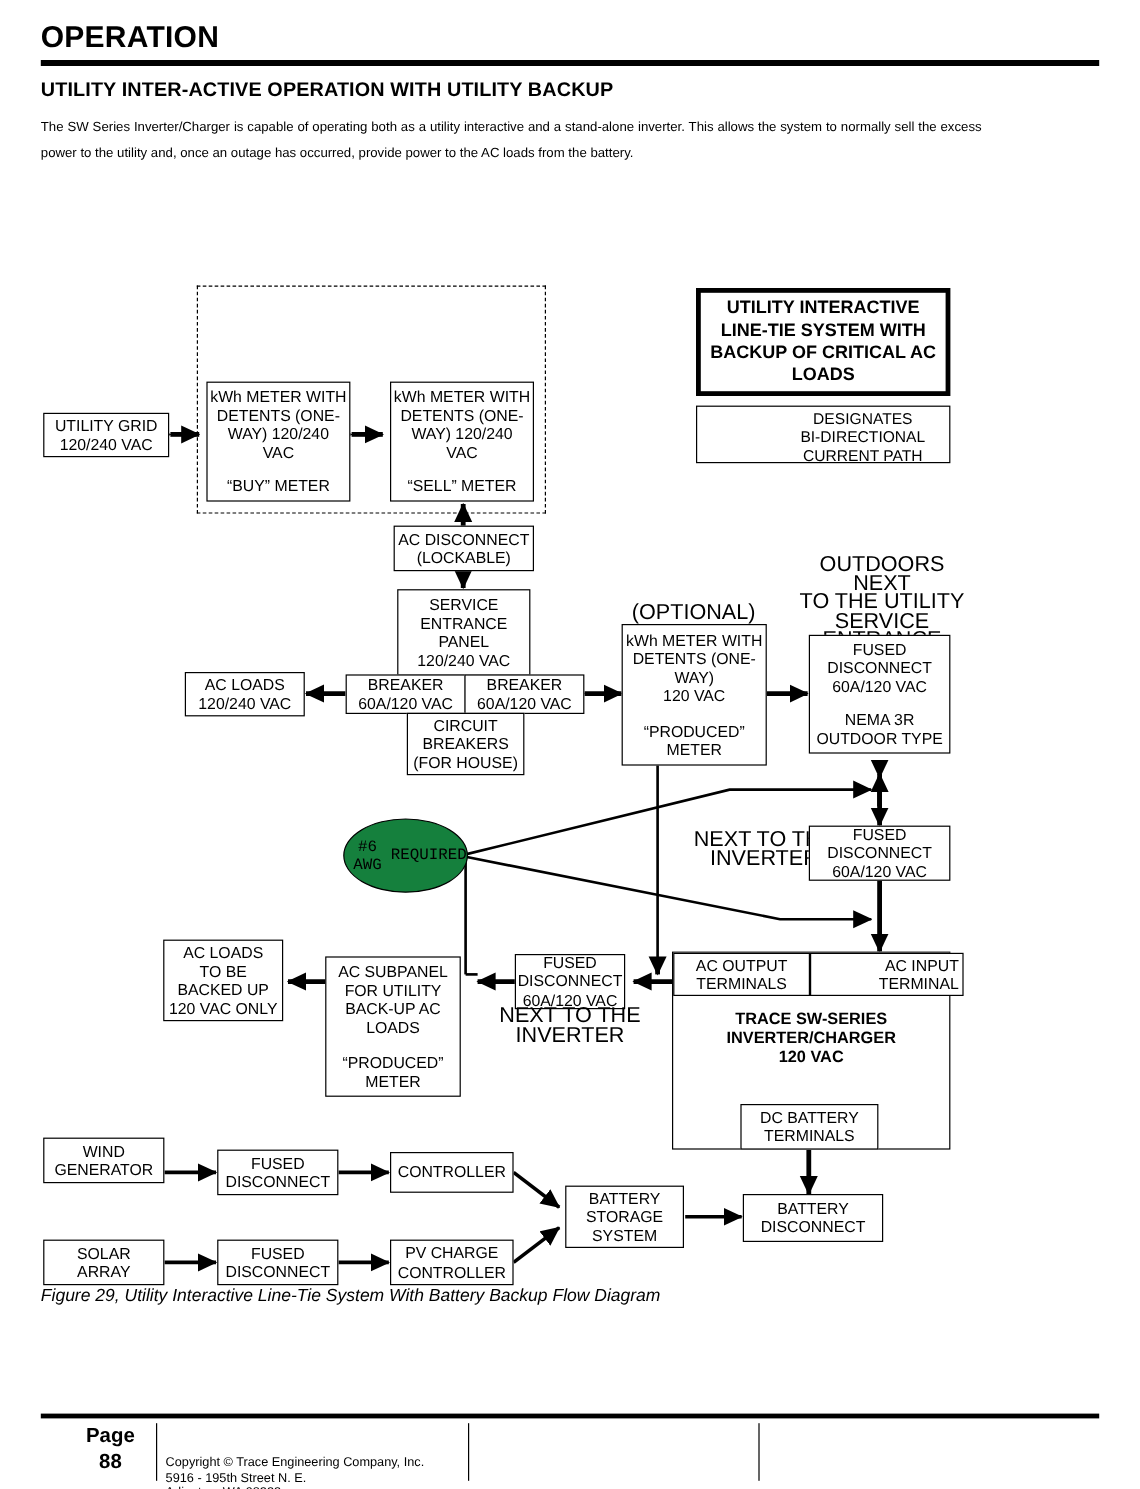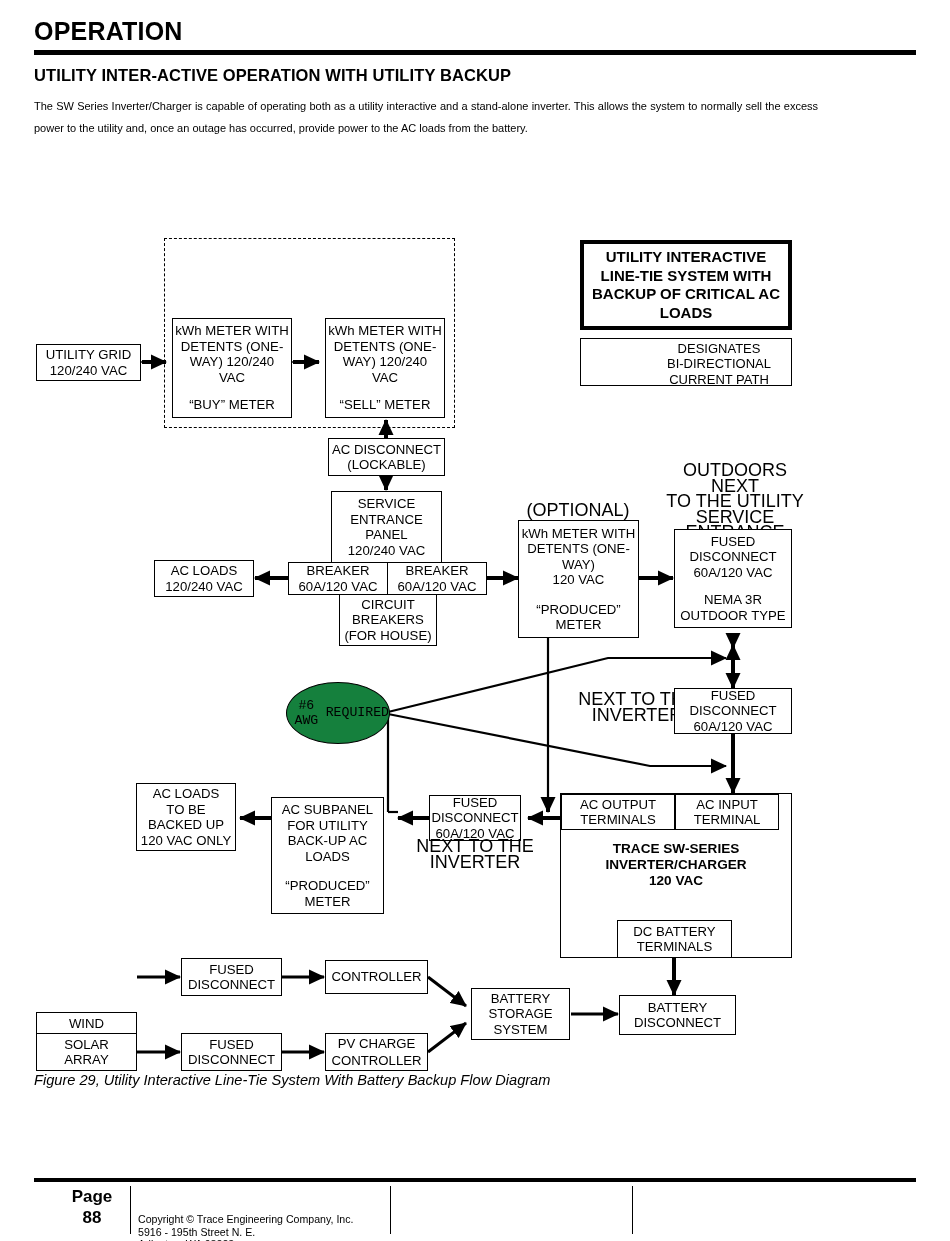--- a/index.html
+++ b/index.html
@@ -366,37 +366,37 @@
       <span class="ln">INVERTER</span>
     </div>
 
     <div class="inverter-outer" style="left:560px; top:793px; width:232px; height:165px;"></div>
 
     <div class="bx" style="left:561px; top:794px; width:114px; height:36px;">
       <span class="ln">AC OUTPUT</span>
       <span class="ln">TERMINALS</span>
     </div>
 
-    <div class="bx" style="left:675px; top:794px; width:104px; height:36px;">
+    <div class="bx" style="left:675px; top:794px; width:128px; height:36px;align-items:flex-end;">
       <span class="ln">AC INPUT</span>
       <span class="ln">TERMINAL</span>
     </div>
 
     <div class="inv-title" style="left:560px; top:841px; width:232px;">
       <span class="ln">TRACE SW-SERIES</span><br>
       <span class="ln">INVERTER/CHARGER</span><br>
       <span class="ln">120 VAC</span>
     </div>
 
     <div class="bx" style="left:617px; top:920px; width:115px; height:38px;">
       <span class="ln">DC BATTERY</span>
       <span class="ln">TERMINALS</span>
     </div>
 
-    <div class="bx" style="left:36px; top:1012px; width:101px; height:38px;">
+    <div class="bx" style="left:36px; top:948px; width:101px; height:38px;">
       <span class="ln">WIND</span>
       <span class="ln">GENERATOR</span>
     </div>
 
     <div class="bx" style="left:181px; top:958px; width:101px; height:38px;">
       <span class="ln">FUSED</span>
       <span class="ln">DISCONNECT</span>
     </div>
 
     <div class="bx" style="left:325px; top:960px; width:103px; height:34px;">

